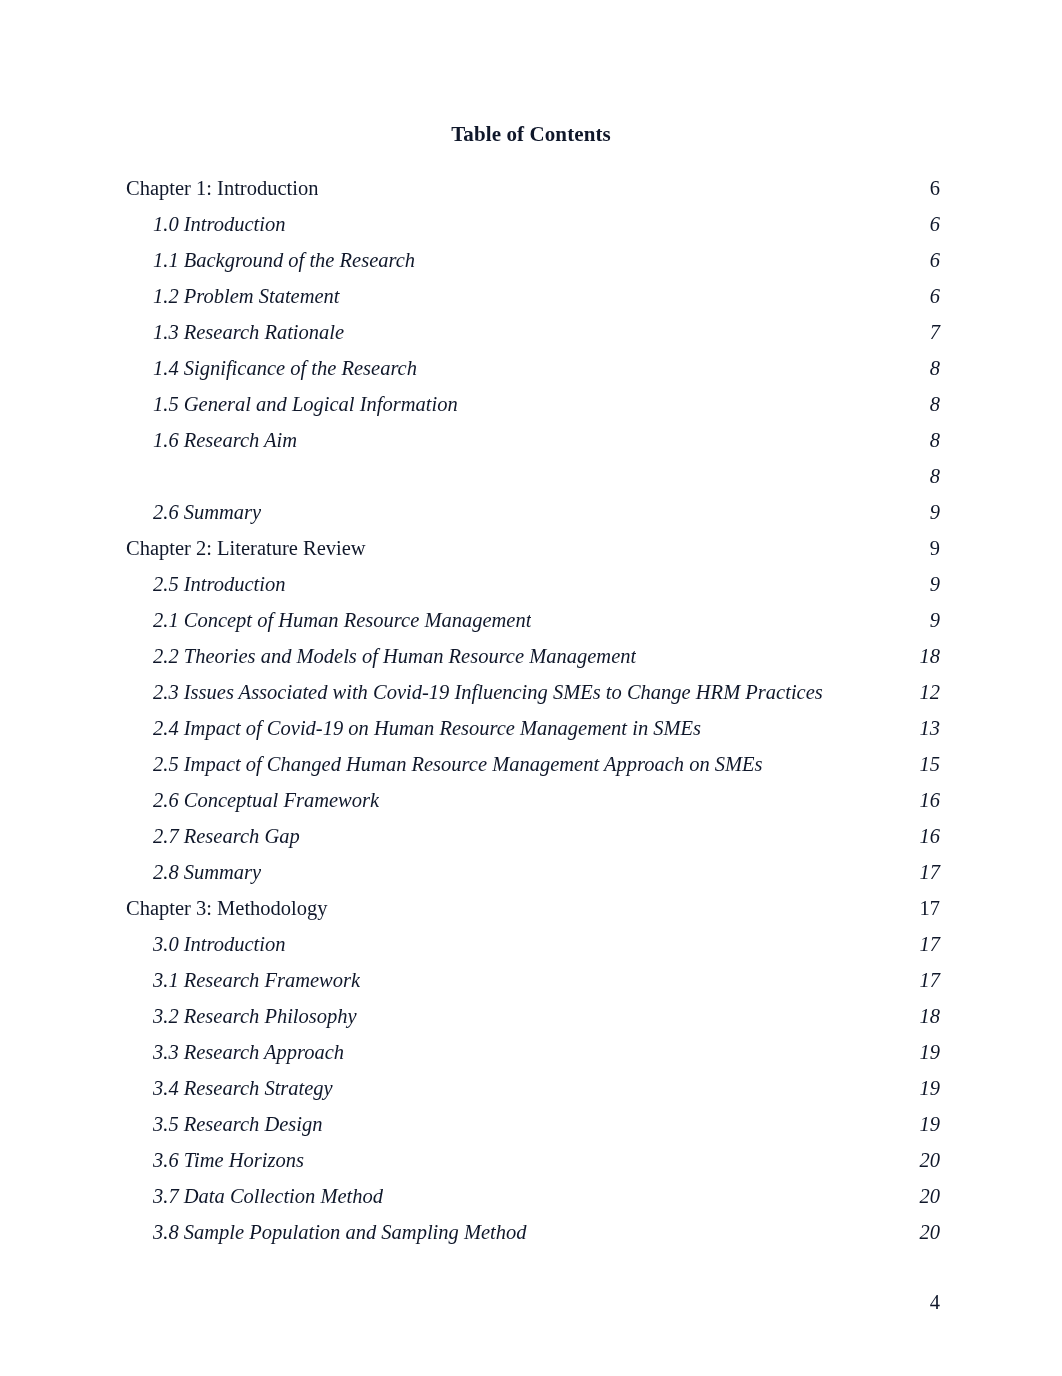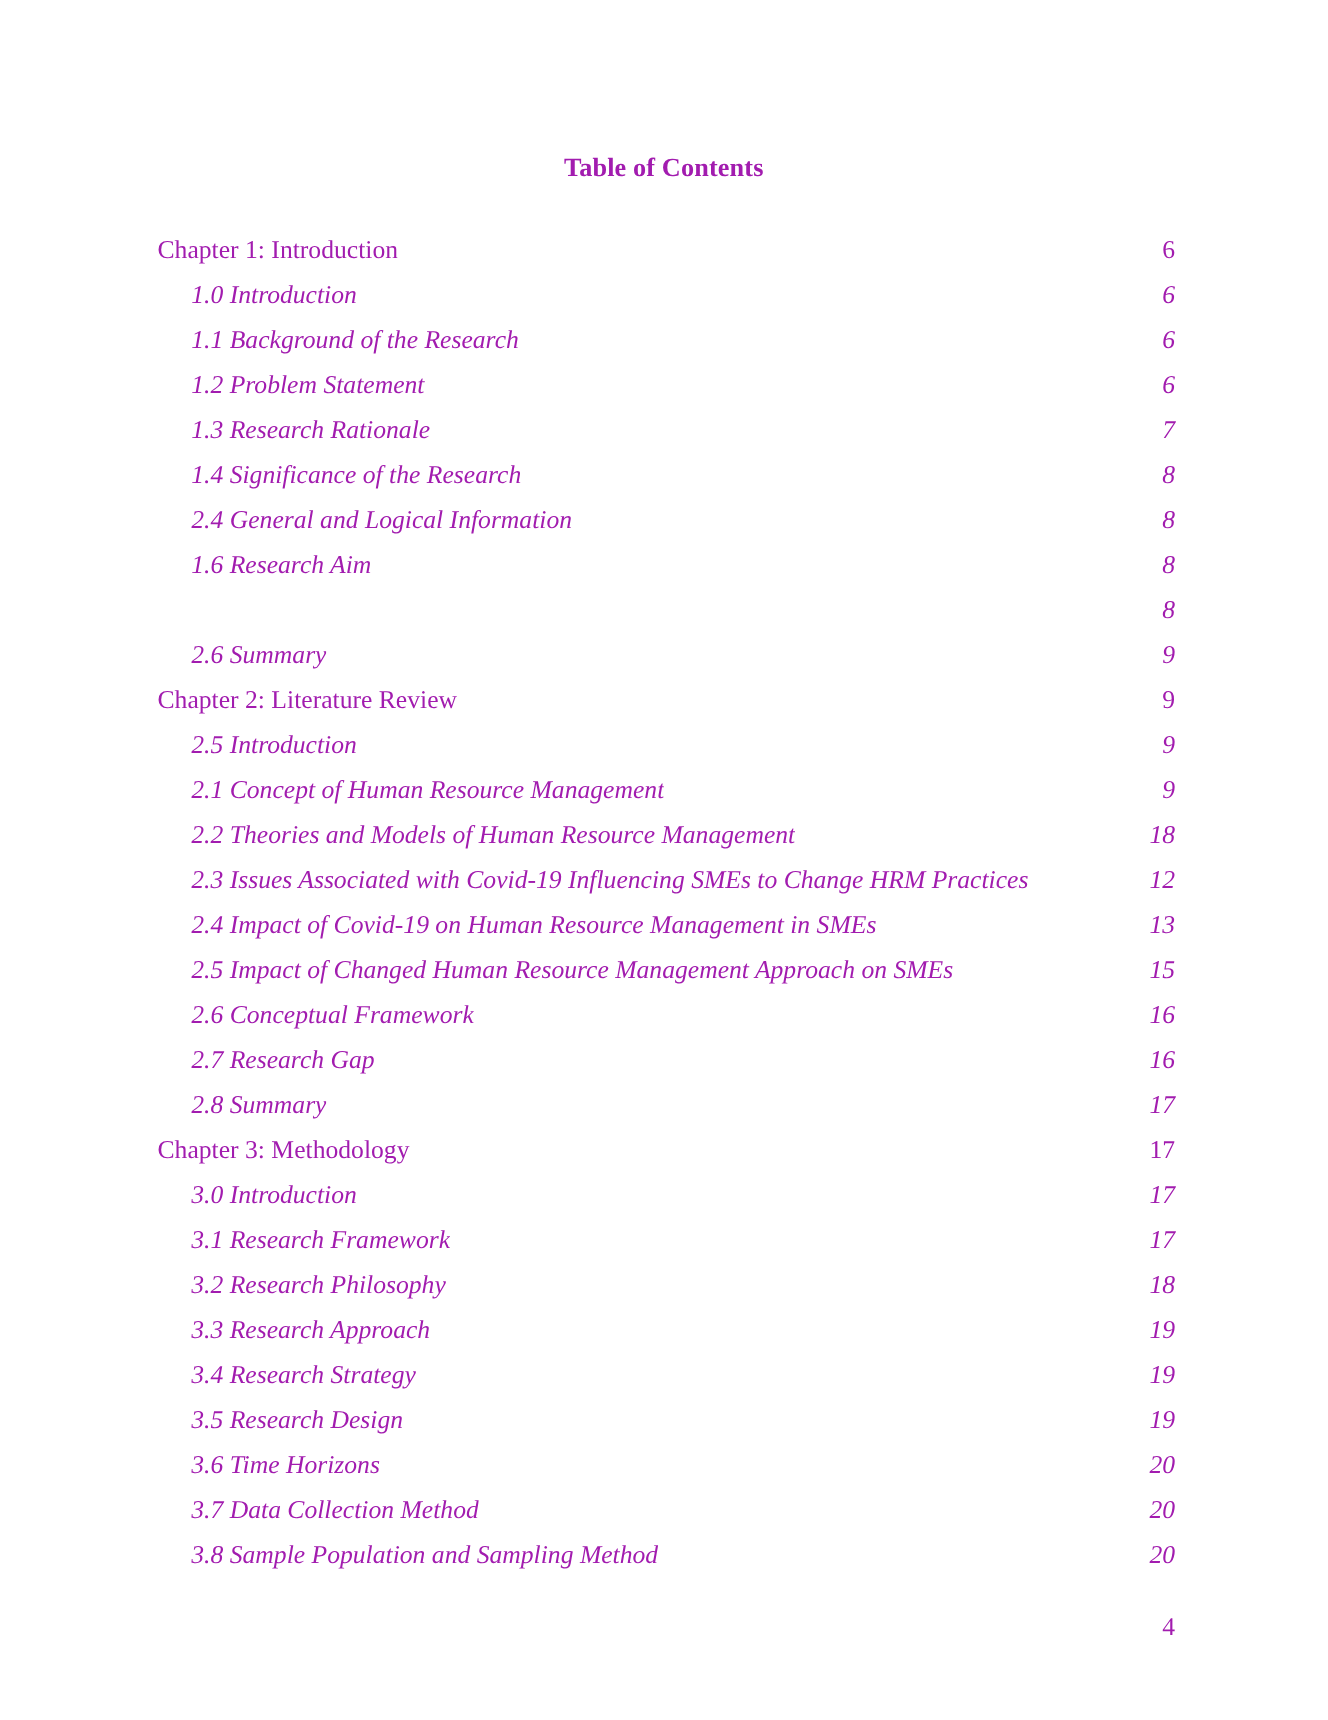--- a/index.html
+++ b/index.html
@@ -9,39 +9,38 @@
     background: #ffffff;
   }
   .page {
     position: relative;
     width: 1062px;
     height: 1376px;
     background: #ffffff;
     margin: 0 auto;
     overflow: hidden;
     font-family: "Liberation Serif", "DejaVu Serif", serif;
-    color: #a21caf;
+    color: #0f172a;
   }
   .toc-title {
     position: absolute;
     top: 123px;
     left: 0;
     width: 1062px;
     text-align: center;
     font-size: 21px;
     font-weight: bold;
     letter-spacing: 0.1px;
     line-height: 1.1;
   }
   .toc-list {
     position: absolute;
     top: 170px;
     left: 126px;
     width: 814px;
-    margin-top: 12px;
   }
   .toc-entry {
     display: flex;
     align-items: baseline;
     justify-content: space-between;
     height: 36px;
     font-size: 20.5px;
     line-height: 36px;
     white-space: nowrap;
   }
@@ -107,21 +106,21 @@
         <span class="entry-label">1.3 Research Rationale</span>
         <span class="entry-spacer"></span>
         <span class="entry-page">7</span>
       </div>
       <div class="toc-entry level-2">
         <span class="entry-label">1.4 Significance of the Research</span>
         <span class="entry-spacer"></span>
         <span class="entry-page">8</span>
       </div>
       <div class="toc-entry level-2">
-        <span class="entry-label">2.4 General and Logical Information</span>
+        <span class="entry-label">1.5 General and Logical Information</span>
         <span class="entry-spacer"></span>
         <span class="entry-page">8</span>
       </div>
       <div class="toc-entry level-2">
         <span class="entry-label">1.6 Research Aim</span>
         <span class="entry-spacer"></span>
         <span class="entry-page">8</span>
       </div>
       <div class="toc-entry level-2">
         <span class="entry-spacer"></span>

